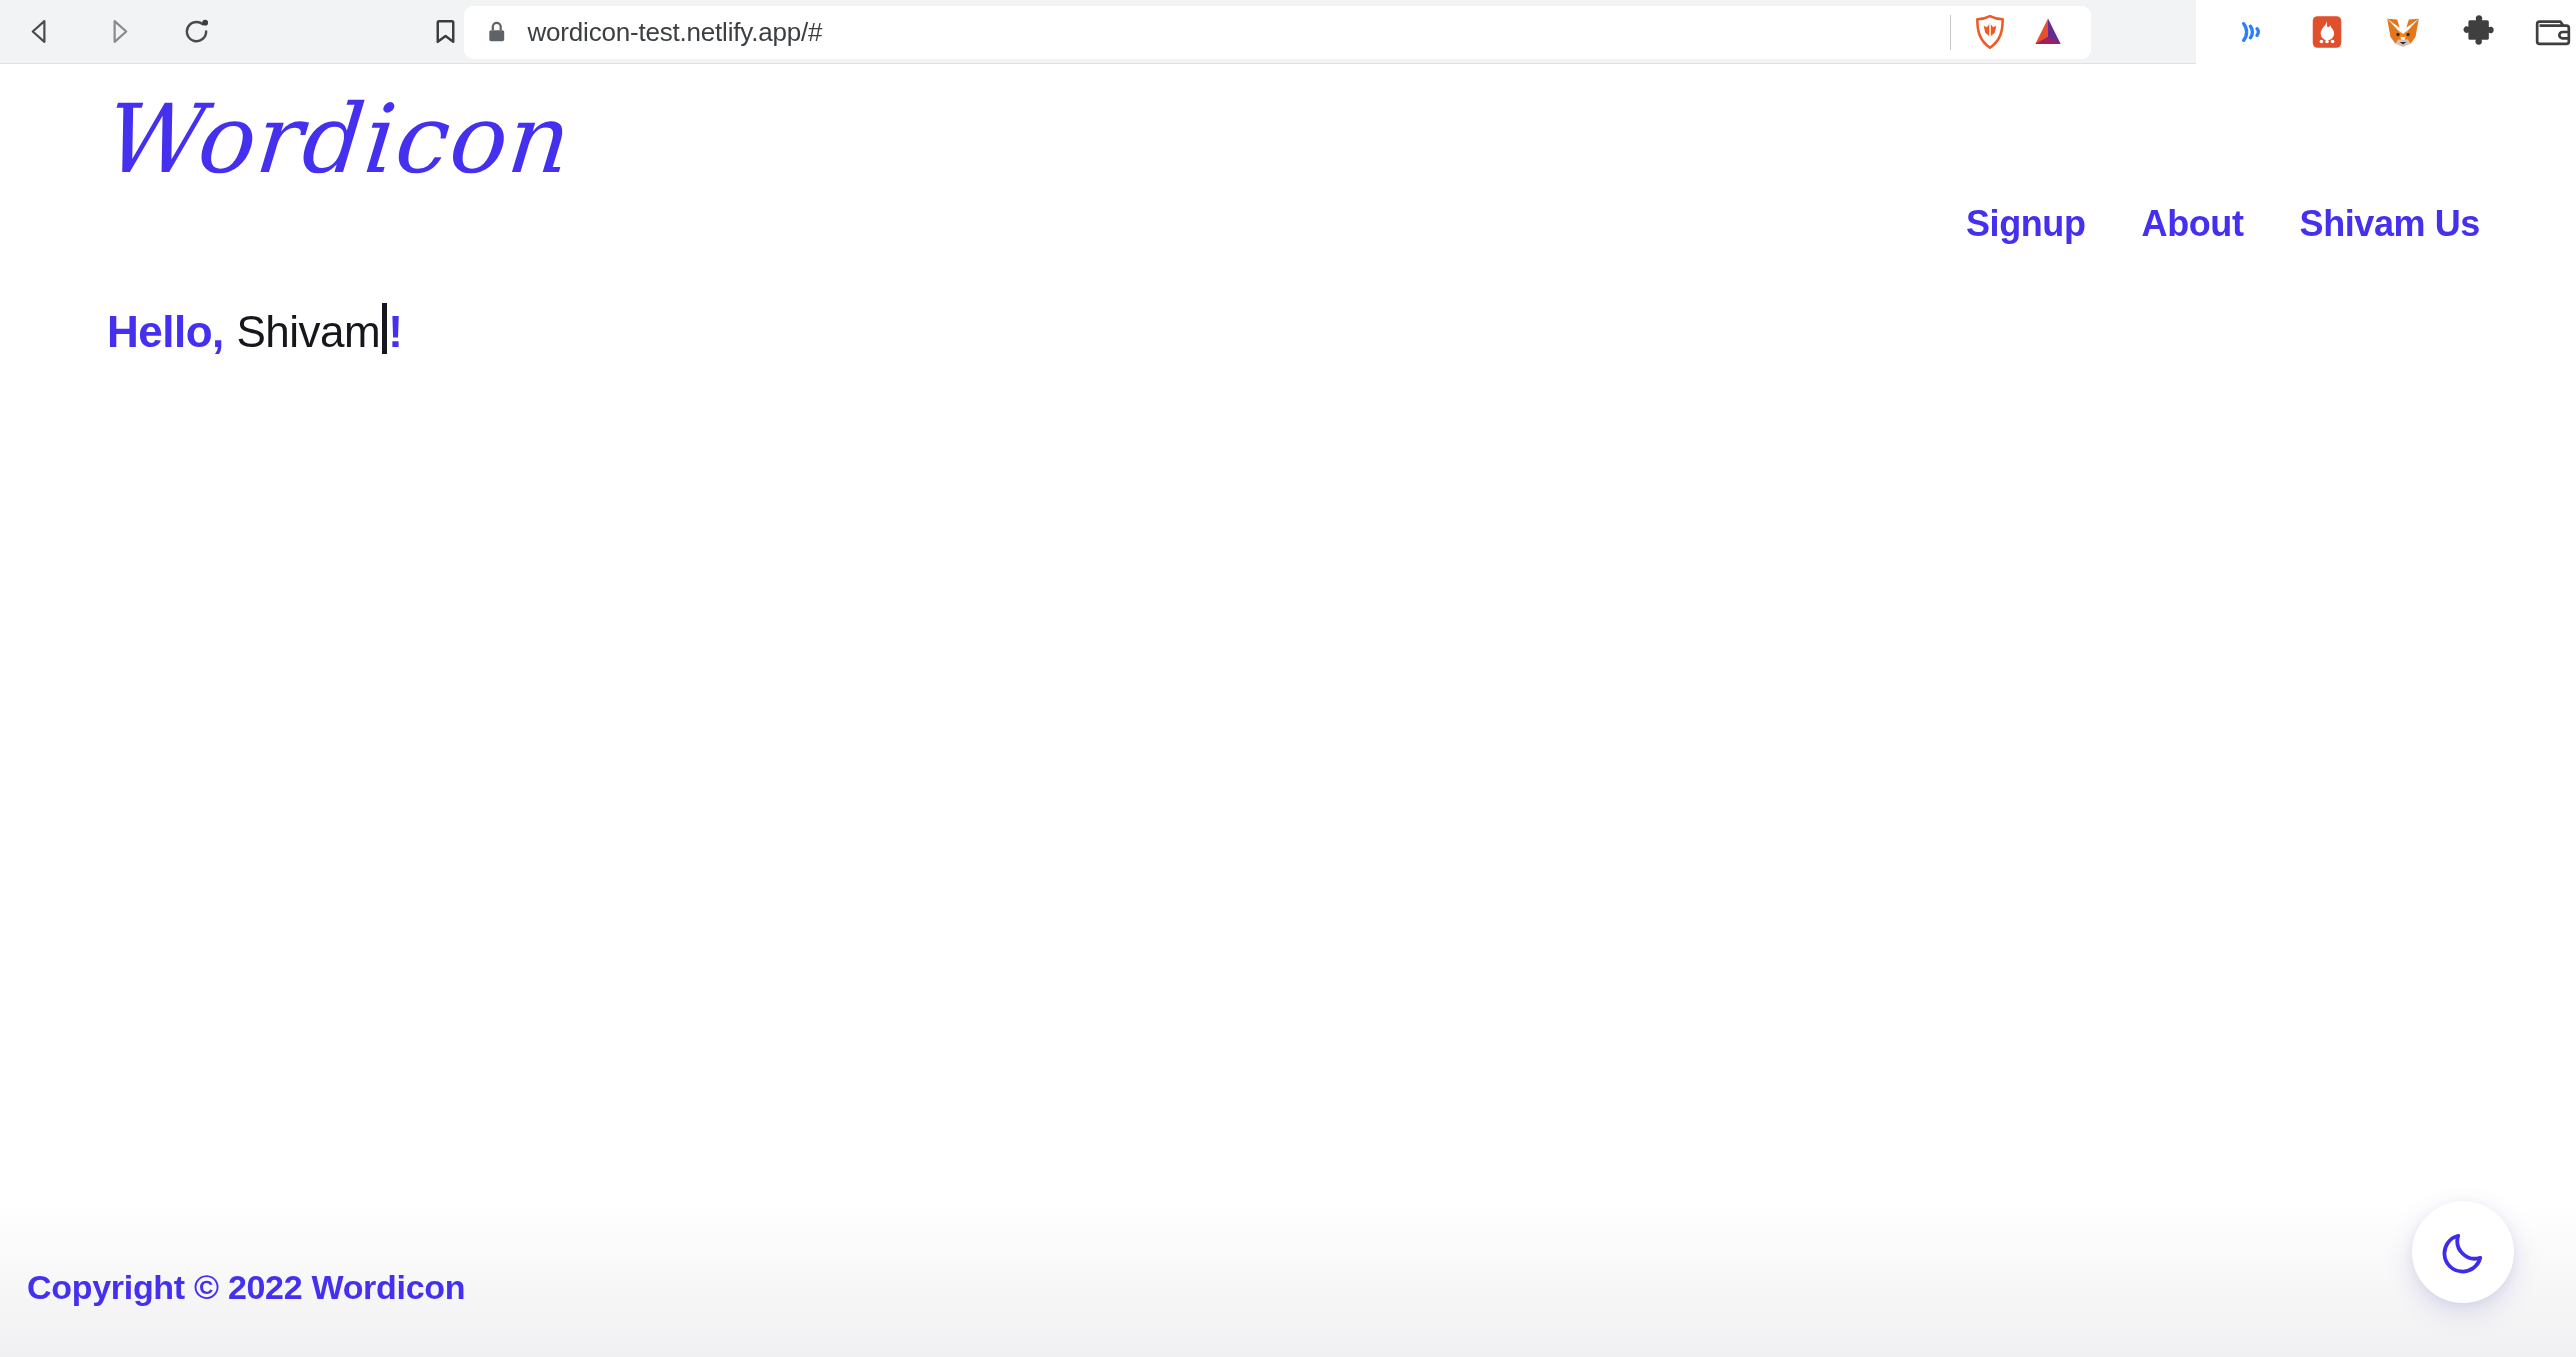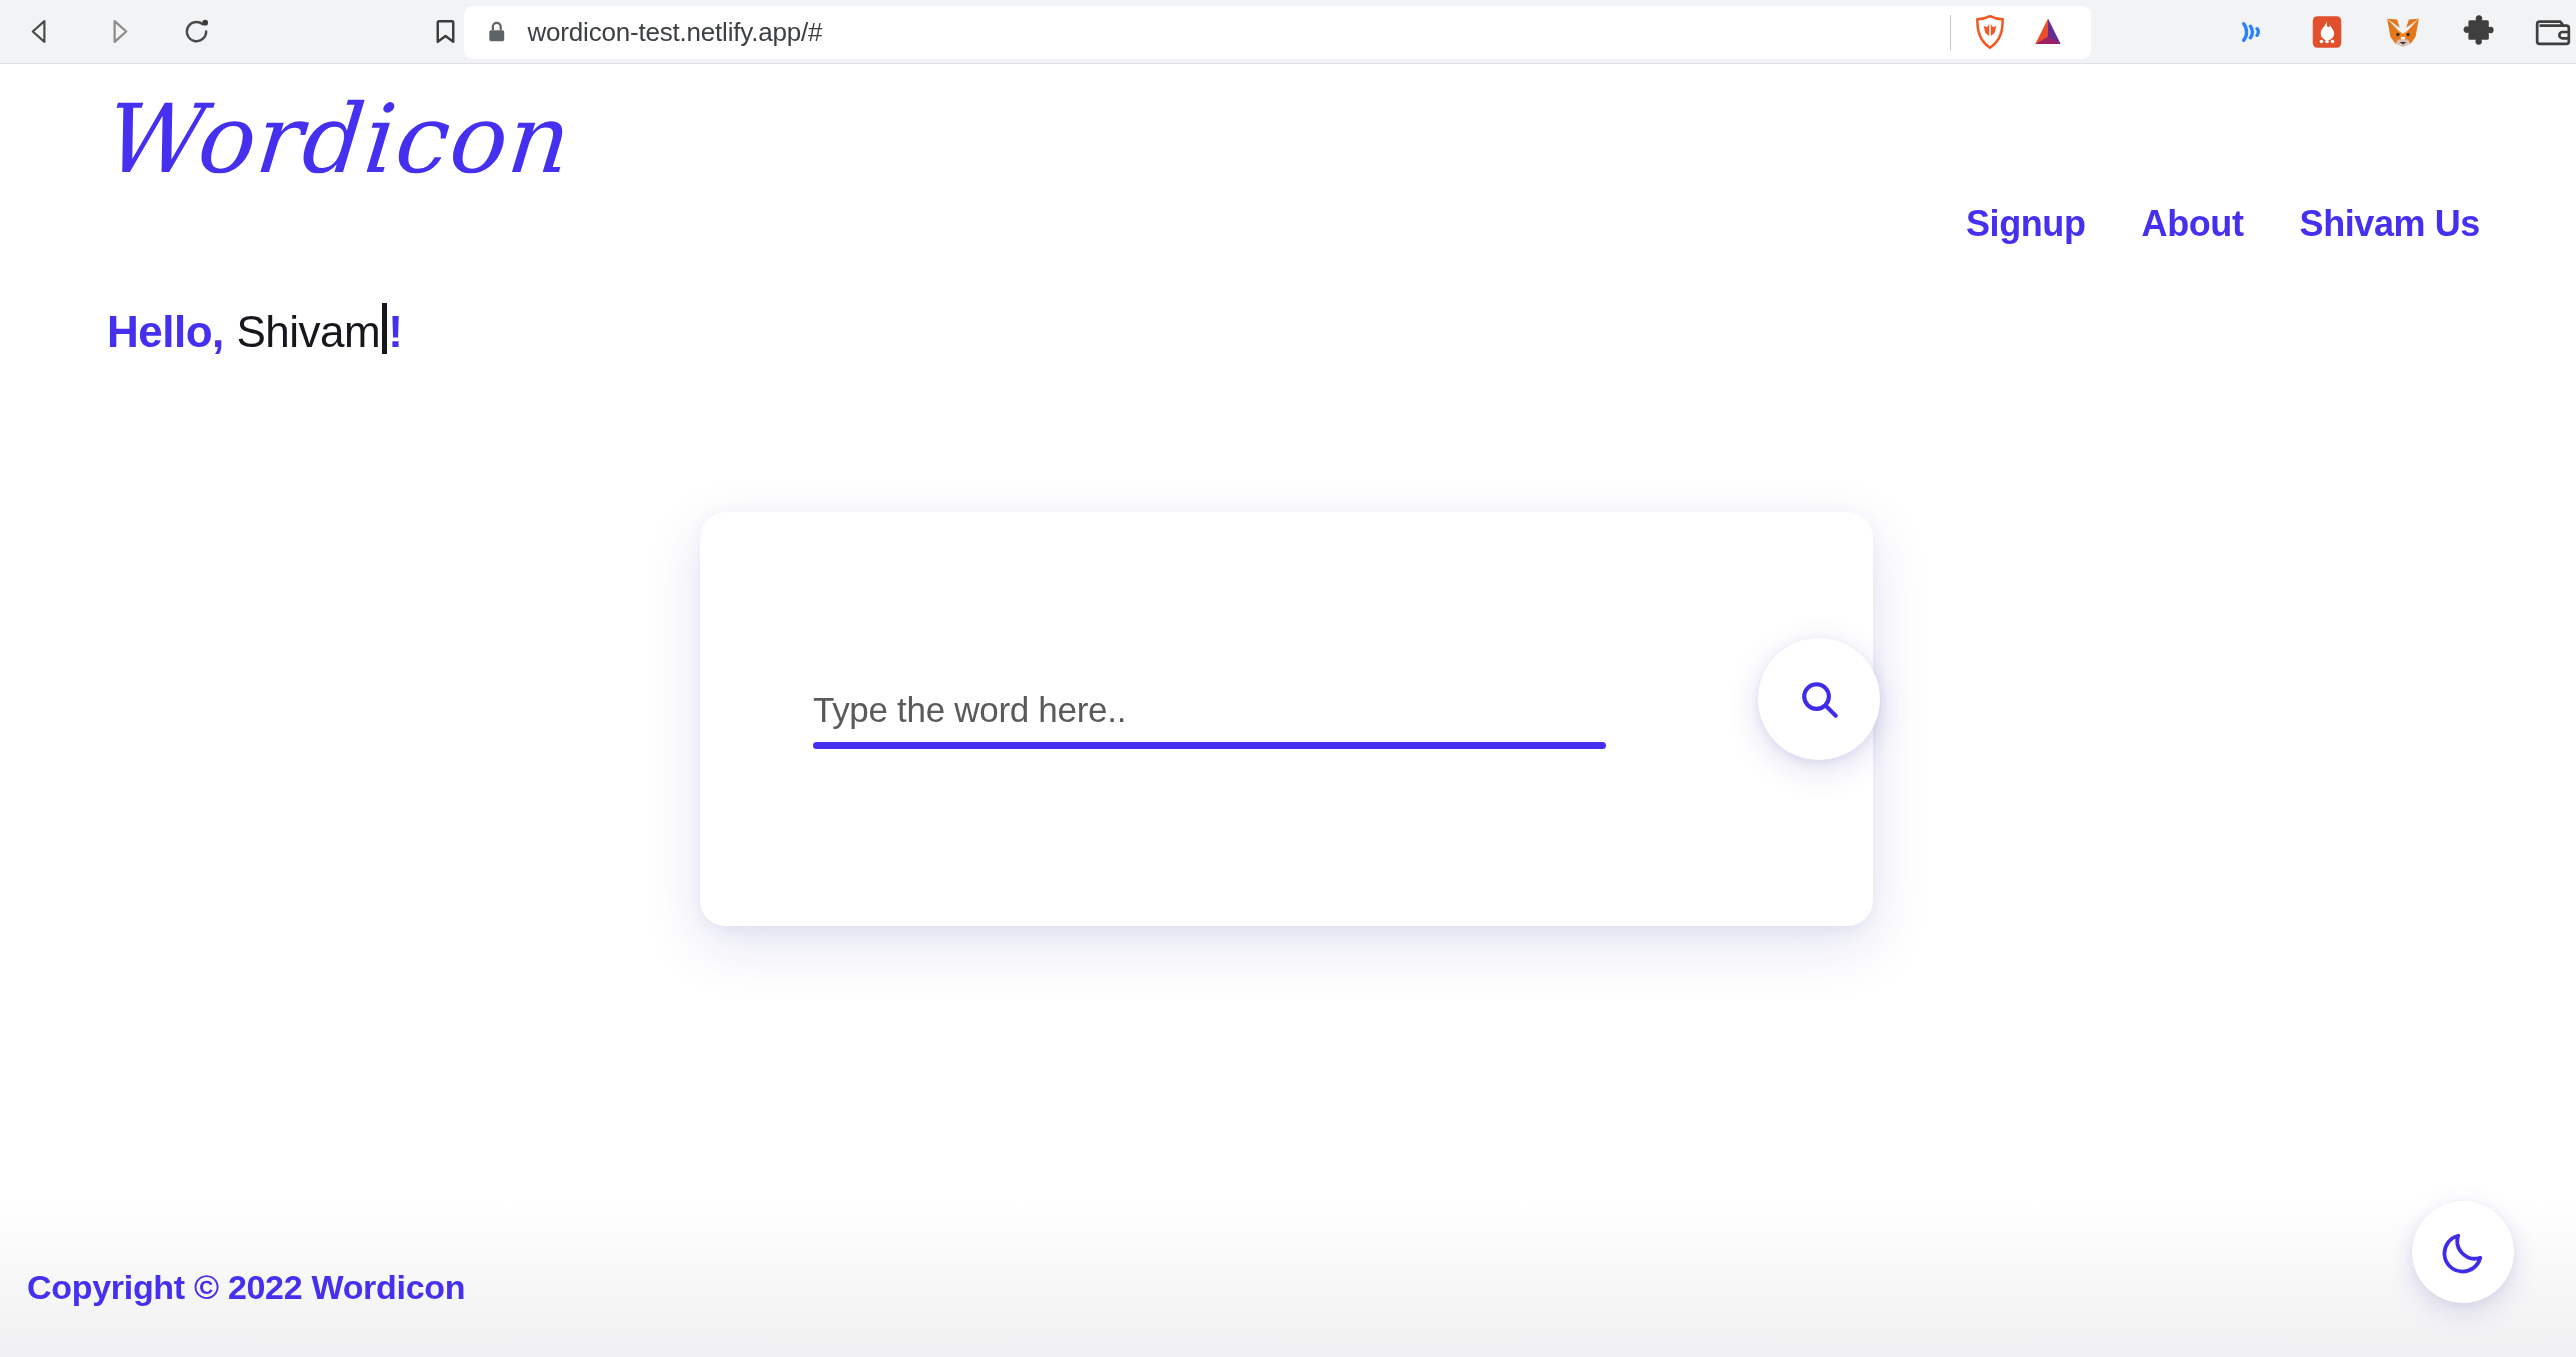--- a/index.html
+++ b/index.html
@@ -6,21 +6,21 @@
   html, body {
     width:2576px; height:1358px;
     font-family:"Liberation Sans", sans-serif;
     background:#ffffff;
     overflow:hidden;
   }
 
   
   .browser-chrome{
     position:absolute; top:0; left:0;
-    width:2576px; height:64px;
+    width:2196px; height:64px;
     background:#f1f3f4;
     display:flex; align-items:center;
     border-bottom:0.9px solid #dfe1e5;
   }
   .nav-btns{ display:flex; align-items:center; gap:22px; padding-left:12.7px; }
   .nav-btn{
     width:56px; height:56px;
     display:flex; align-items:center; justify-content:center;
     border-radius:50%;
   }
@@ -290,35 +290,20 @@
     </nav>
   </header>
 
   <div class="greeting">
     <span class="hi">Hello,</span>
     <span class="name">Shivam</span>
     <span class="caret"></span>
     <span class="bang">!</span>
   </div>
 
-  <section class="search-card">
-    <div class="search-row">
-      <div class="search-input-wrap">
-        <input class="search-input" type="text" placeholder="Type the word here.." style="">
-        <div class="search-underline"></div>
-      </div>
-
-      <button class="search-btn">
-        <svg width="47" height="47" viewBox="0 0 24 24">
-          <circle cx="10.5" cy="10.5" r="6.3" fill="none" stroke="#3f2ce8" stroke-width="2.1"></circle>
-          <path d="M15.3 15.3 L20.3 20.3" stroke="#3f2ce8" stroke-width="2.1" stroke-linecap="round"></path>
-        </svg>
-      </button>
-    </div>
-  </section>
 
   <button class="theme-toggle">
     <svg width="49" height="49" viewBox="0 0 24 24">
       <path d="M20.2 14.6 A8.6 8.6 0 0 1 9.4 3.8 A8.9 8.9 0 1 0 20.2 14.6 Z" fill="none" stroke="#3f2ce8" stroke-width="1.85" stroke-linejoin="round"></path>
     </svg>
   </button>
 
   <div class="footer">Copyright © 2022 Wordicon</div>
 </div>
 

